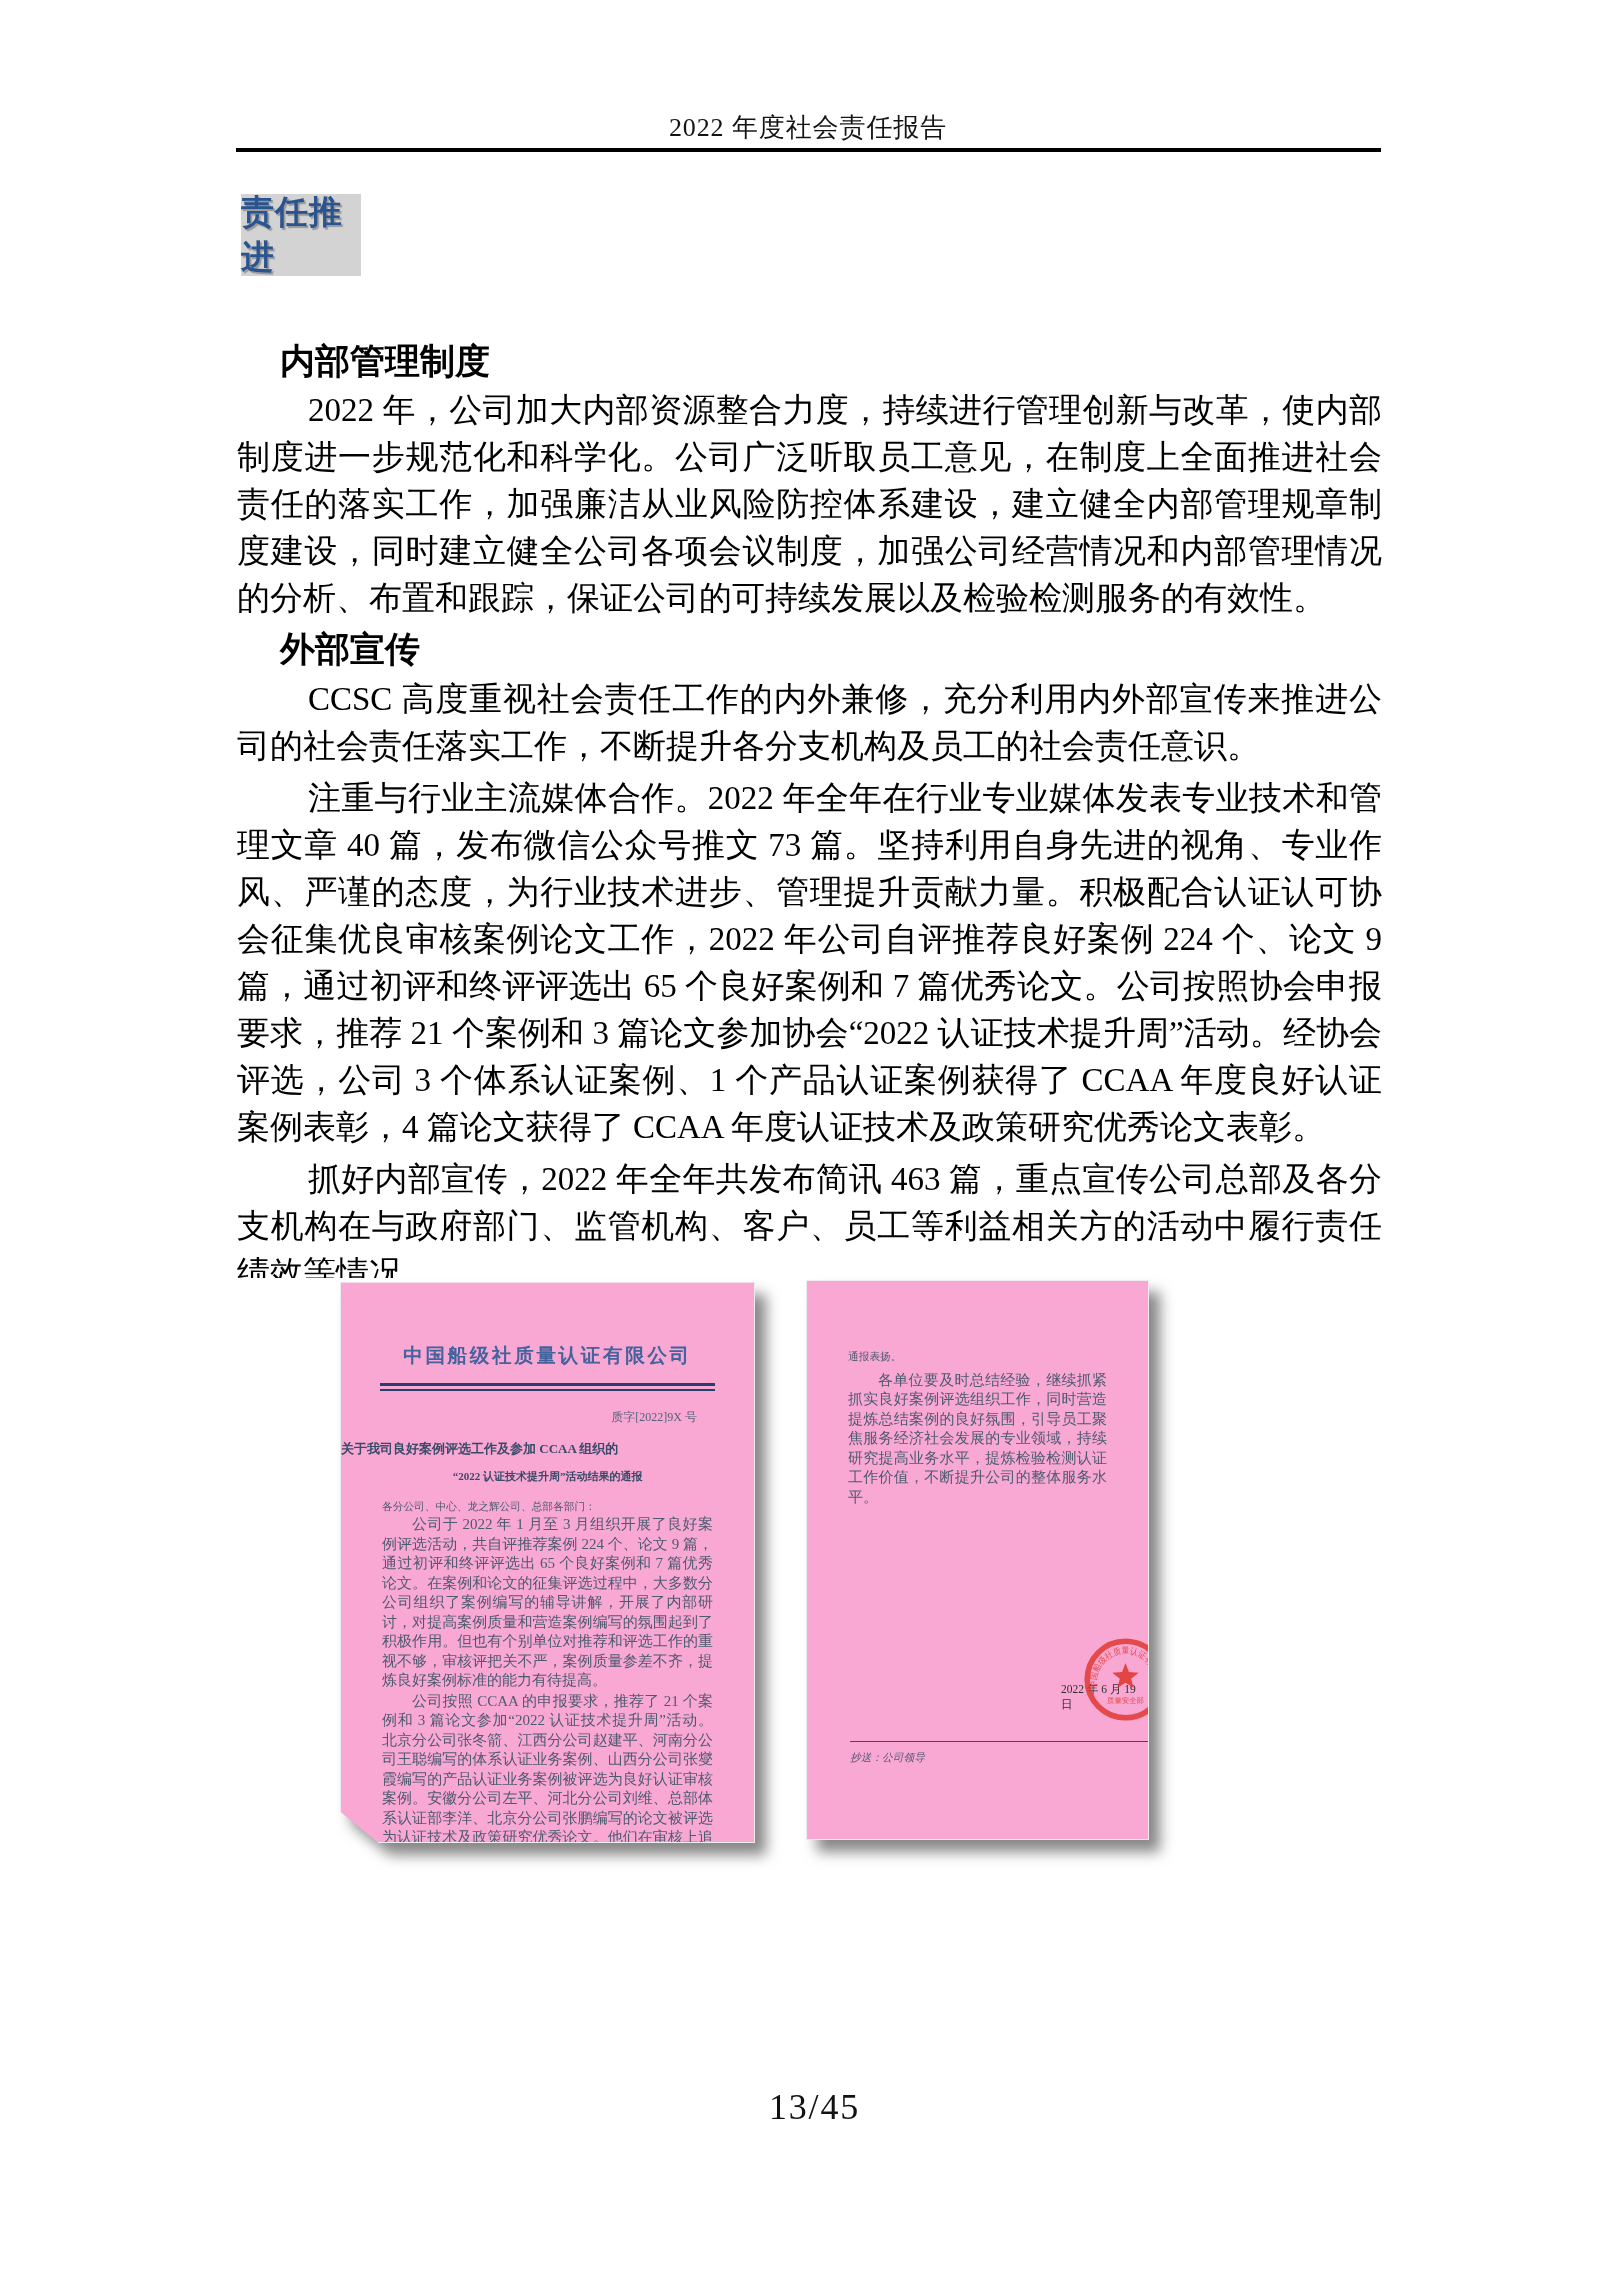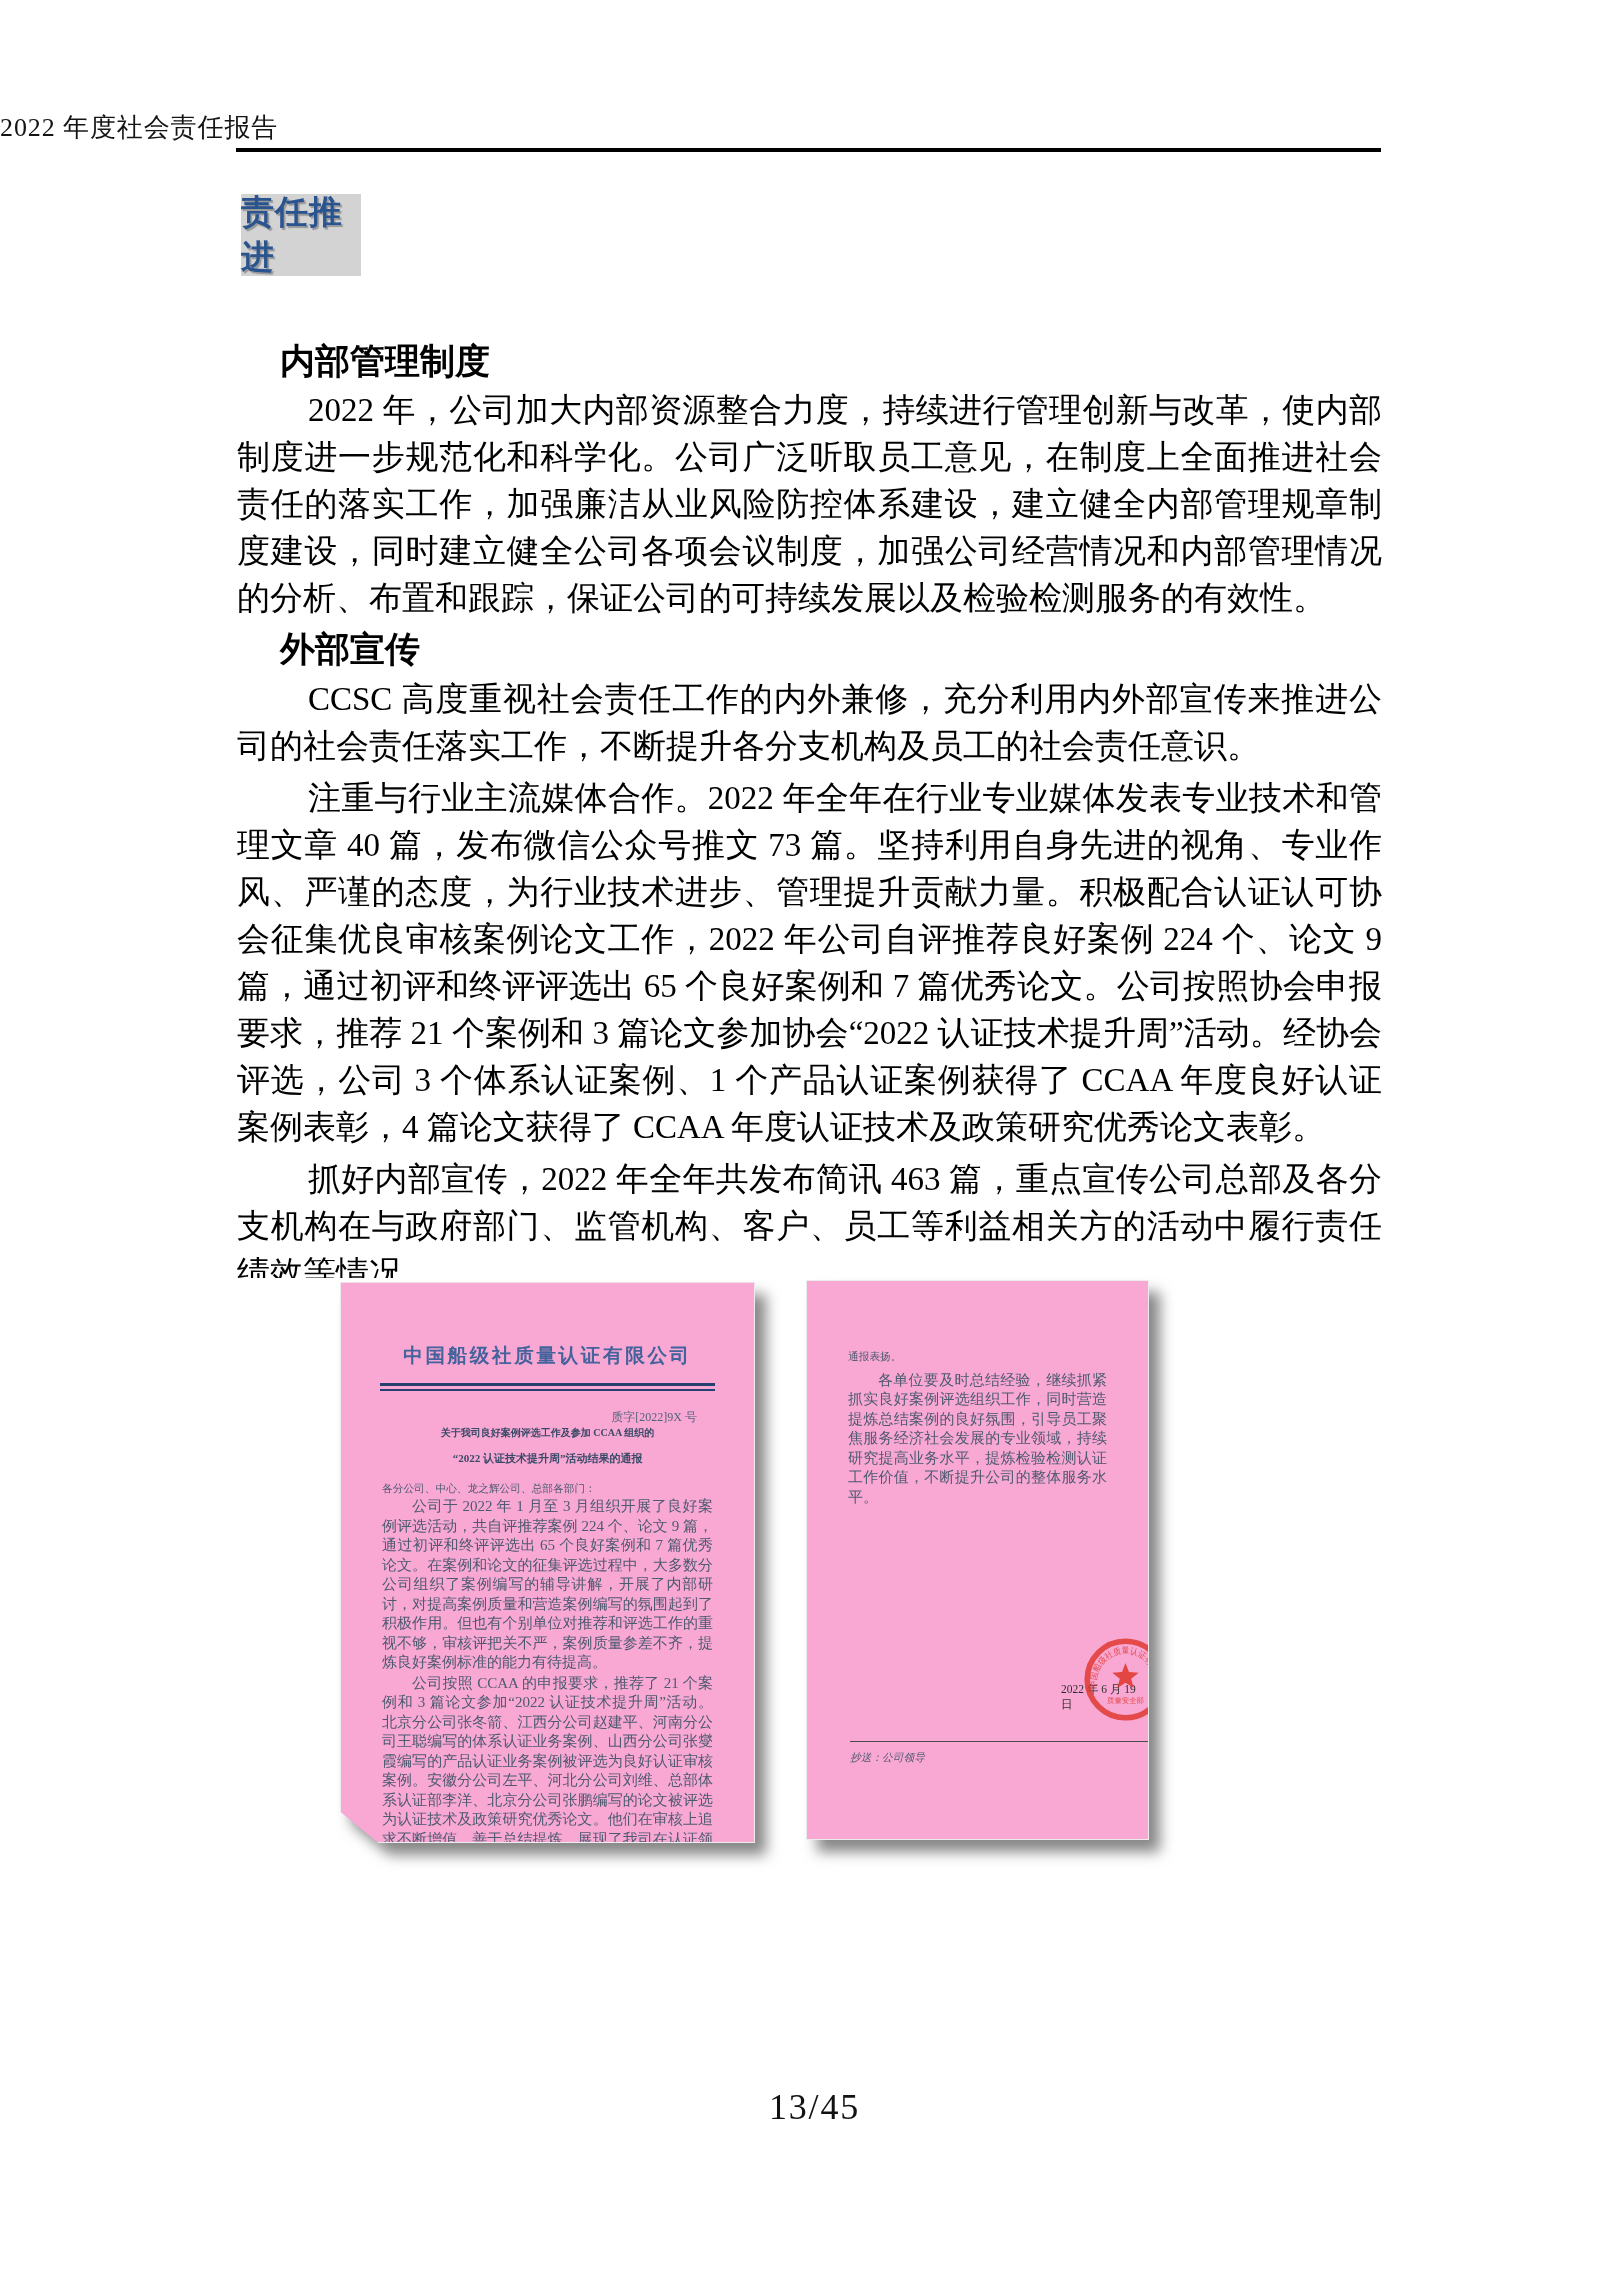--- a/index.html
+++ b/index.html
@@ -2,21 +2,21 @@
 <html style="font-size:14px"><head>
 <meta charset="utf-8">
 <style>
   * { box-sizing: border-box; margin: 0; padding: 0; }
   html, body { background: #ffffff; }
   body { width: 1616px; height: 2295px; position: relative; font-family: "Liberation Serif", "DejaVu Serif", serif; }
 
   .page { position: absolute; left: 0; top: 0; width: 1616px; height: 2295px; background: #ffffff; overflow: hidden; }
 
   
-  .report-header { position: absolute; left: 0; top: 110px; width: 100%; 
+  .report-header { position: absolute; left: 0; top: 110px; width: 100%; text-align: center;
                    font-size: 26px; color: #141414; letter-spacing: 0.9px; }
   .header-rule { position: absolute; left: 236px; top: 148px; width: 1145px; height: 4.4px; background: #000; }
 
   
   .section-badge { position: absolute; left: 241px; top: 194px; width: 120px; height: 82px;
                    background: #d3d3d3; display: flex; align-items: center; justify-content: center;
                    font-size: 33px; font-weight: bold; color: #2a5490;
                    text-shadow: 1.8px 1.8px 0.9px rgba(80,80,80,0.45); letter-spacing: 0.9px; }
 
   
@@ -40,21 +40,21 @@
   .doc-right { width: 343px; height: 560px; }
 
   .scan-text { filter: blur(0.3px); }
 
   .doc-company { margin-top: 59px; text-align: center; font-size: 19.5px; font-weight: 600;
                  letter-spacing: 2.7px; color: #44629b; }
   .doc-double-rule { margin: 14px 39px 0 39px; }
   .doc-double-rule .r1 { height: 2.7px; background: #24406e; }
   .doc-double-rule .r2 { height: 1.8px; background: #24406e; margin-top: 2.7px; }
   .doc-number { margin: 18px 57px 0 0; text-align: right; font-size: 12px; color: #55627a; }
-  .doc-title1 { text-align: center; font-size: 10px; font-weight: bold; color: #394a68; }
+  .doc-title1 { margin-top: 14px; font-size: 13px; font-weight: bold; color: #394a68; }
   .doc-title2 { margin-top: 11.5px; text-align: center; font-size: 11px; font-weight: bold; color: #394a68; }
   .doc-salutation { margin: 16px 41px 0 41px; font-size: 10.7px; color: #4d5a70; }
   .doc-para { margin: 1px 41px 0 41px; font-size: 15px; line-height: 19.5px; color: #4d5a70;
               text-align: justify; text-indent: 2em; }
   .doc-right .doc-opening { margin: 69px 41px 0 41px; font-size: 10.7px; color: #4d5a70; }
   .doc-right .doc-para { margin-top: 7px; }
 
   .doc-date { position: absolute; left: 254px; top: 401px; font-size: 11.5px; color: #2f2f2f; z-index: 1; }
   .seal { position: absolute; left: 275px; top: 355px; width: 87px; height: 87px; z-index: 2; opacity: 0.92; }
   .cc-divider { position: absolute; left: 43px; top: 460px; width: 305px; height: 0;

